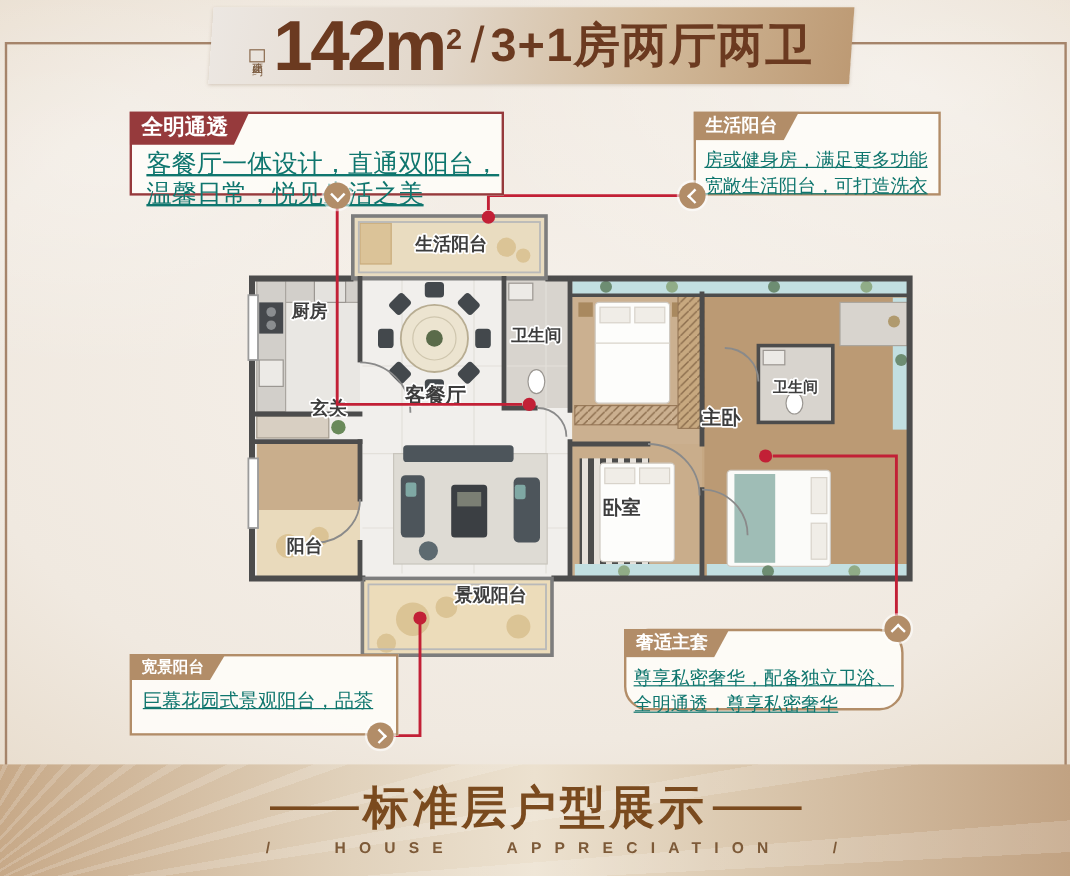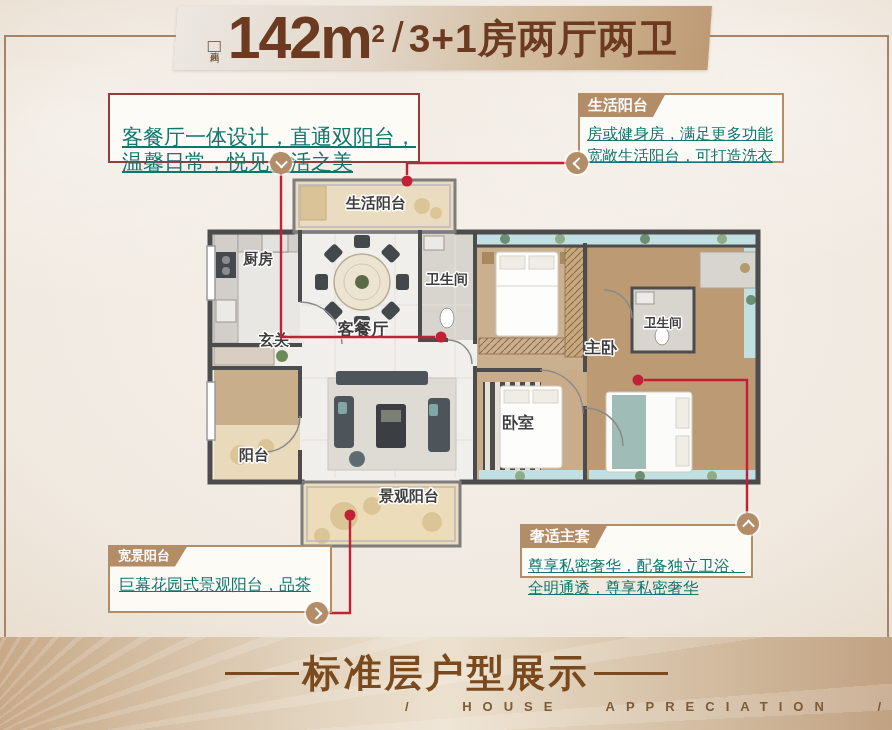--- a/index.html
+++ b/index.html
@@ -40,41 +40,41 @@
   .note-line{white-space:nowrap;}
   .note1{left:108px;top:93px;width:312px;height:70px;border-color:#963a3c;}
   .note1 .tag{background:#963a3c;font-size:18px;}
   .note1 .body{padding:29px 12px 0;font-size:21px;line-height:25px;}
   .note2{left:578px;top:93px;width:206px;height:70px;}
   .note2 .tag{font-size:15px;}
   .note2 .body{padding:28px 7px 0;font-size:15.5px;line-height:22px;}
   .note3{left:108px;top:545px;width:224px;height:68px;}
   .note3 .tag{font-size:13px;text-align:right;}
   .note3 .body{padding:27px 9px 0;font-size:16px;line-height:22px;}
-  .note4{left:520px;top:524px;width:233px;height:54px;}
+  .note4{left:520px;top:524px;width:233px;height:68px;border-radius:20px;}
   .note4 .tag{font-size:15px;}
   .note4 .body{padding:29px 6px 0;font-size:15.5px;line-height:22px;}
   
   .chev{position:absolute;z-index:5;width:22px;height:22px;border-radius:50%;background:#b28d68;
     box-shadow:0 0 0 2px rgba(255,255,255,.55);display:flex;align-items:center;justify-content:center;cursor:pointer;}
   .chev i{display:block;width:7px;height:7px;border-right:2.5px solid #fff;border-bottom:2.5px solid #fff;}
   .chev-down i{transform:rotate(45deg) translate(-1px,-1px);}
   .chev-left i{transform:rotate(135deg) translate(-1px,-1px);}
   .chev-right i{transform:rotate(-45deg) translate(-1px,-1px);}
   .chev-up i{transform:rotate(-135deg) translate(-1px,-1px);}
   .c1{left:270px;top:152px;}.c2{left:566px;top:152px;}.c3{left:306px;top:602px;}.c4{left:737px;top:513px;}
   
   svg.plan{position:absolute;inset:0;z-index:3;}
   svg.plan text{font-family:"Liberation Sans","DejaVu Sans",sans-serif;font-weight:700;fill:#3d3d3d;
     paint-order:stroke;stroke:#ffffff;stroke-width:3px;stroke-linejoin:round;text-anchor:middle;}
   
   .footer-title{position:absolute;left:0;right:0;top:650px;height:46px;z-index:6;display:flex;
     align-items:center;justify-content:center;gap:4px;color:#7a4a1e;font-size:38px;font-weight:700;letter-spacing:3px;}
   .dash{width:74px;height:3px;background:#7a4a1e;}
-  .footer-sub{position:absolute;left:0;right:0;top:699px;z-index:6;text-align:right;color:#7d5a38;
+  .footer-sub{position:absolute;left:0;right:0;top:699px;z-index:6;text-align:center;color:#7d5a38;
     font-size:13px;font-weight:700;letter-spacing:11px;word-spacing:28px;padding-left:38px;}
 </style>
 </head>
 <body>
 
 <div class="stage">
   <div class="frame"></div>
 
   <div class="banner">
     <div class="banner-inner">
@@ -286,20 +286,21 @@
     </g>
     <g fill="#c22036">
       <circle cx="441" cy="337" r="5.5"></circle>
       <circle cx="407" cy="181" r="5.5"></circle>
       <circle cx="350" cy="515" r="5.5"></circle>
       <circle cx="638" cy="380" r="5.5"></circle>
     </g>
   </svg>
 
   <div class="note note1">
+    <div class="tag">全明通透</div>
     <div class="body">
       <div class="note-line">客餐厅一体设计，直通双阳台，</div>
       <div class="note-line">温馨日常，悦见生活之美</div>
     </div>
   </div>
   <div class="note note2">
     <div class="tag">生活阳台</div>
     <div class="body">
       <div class="note-line">房或健身房，满足更多功能</div>
       <div class="note-line">宽敞生活阳台，可打造洗衣</div>

